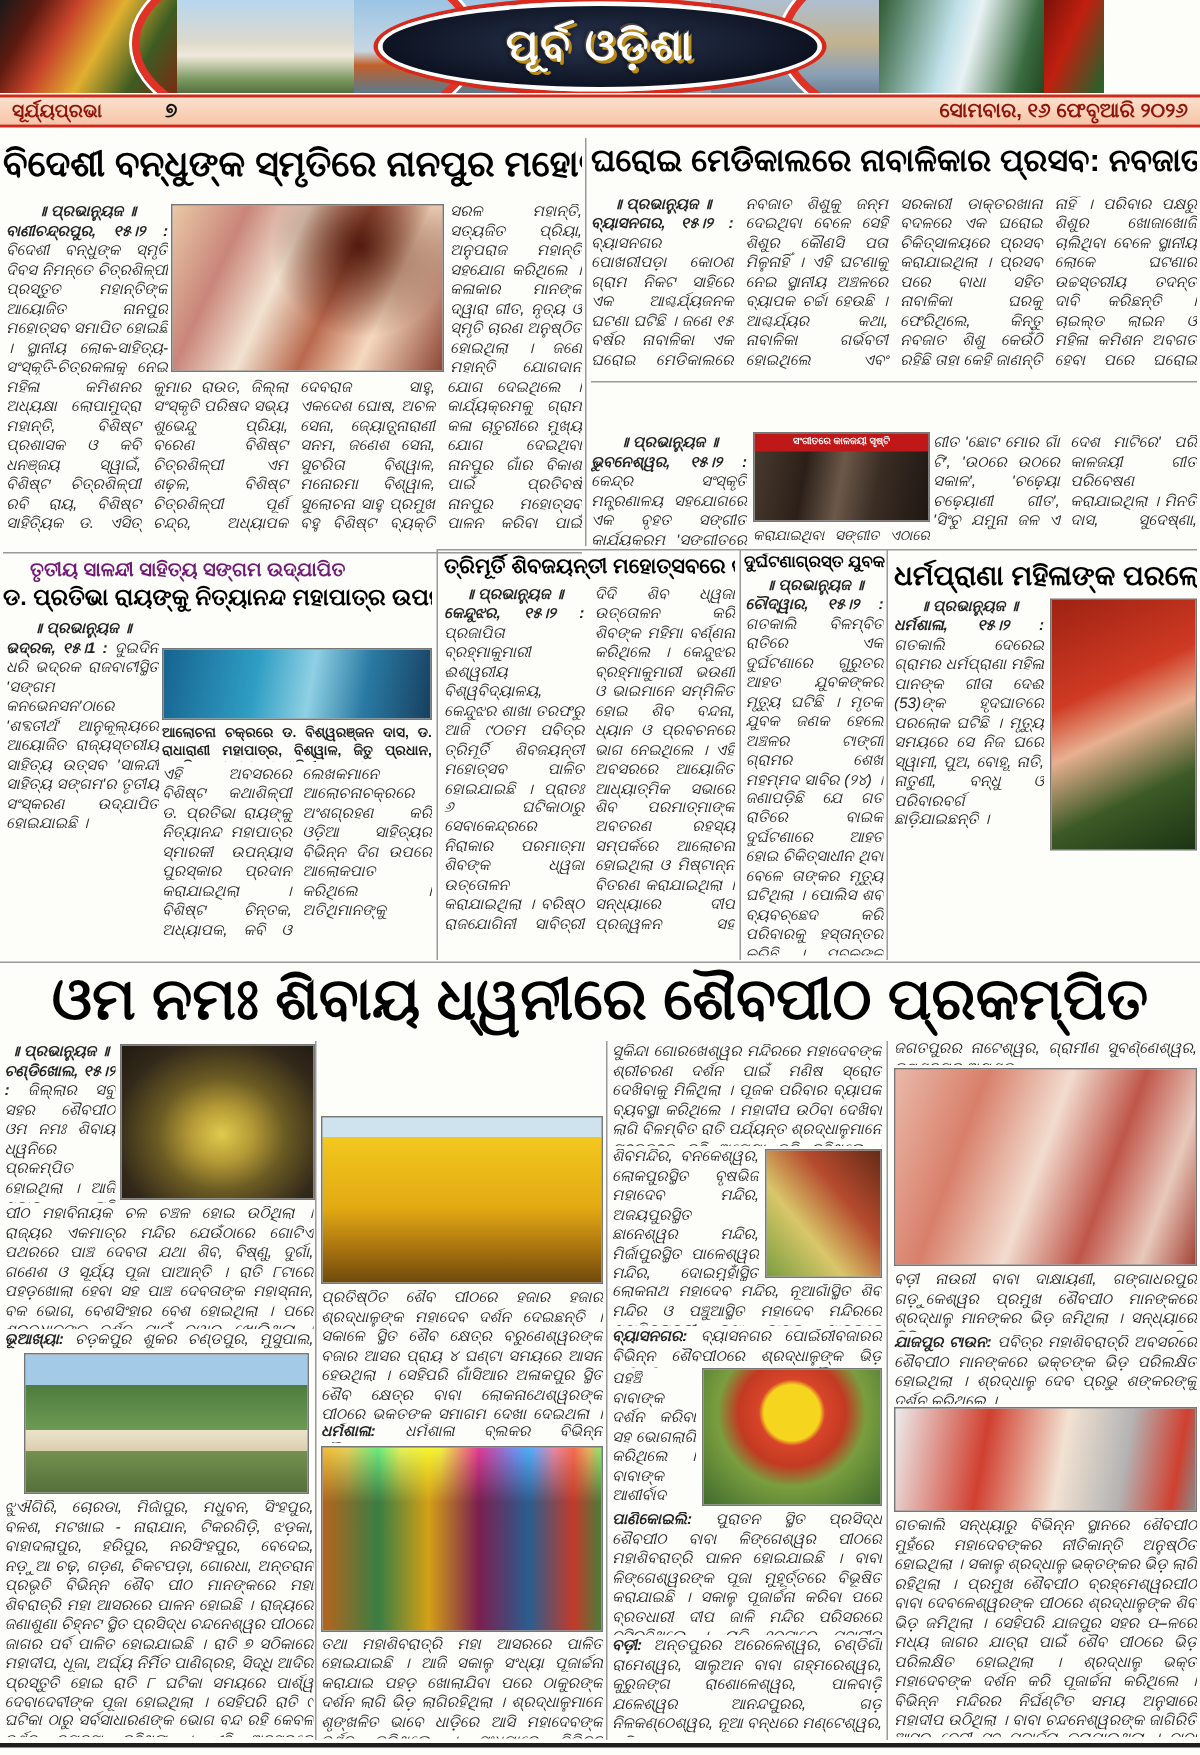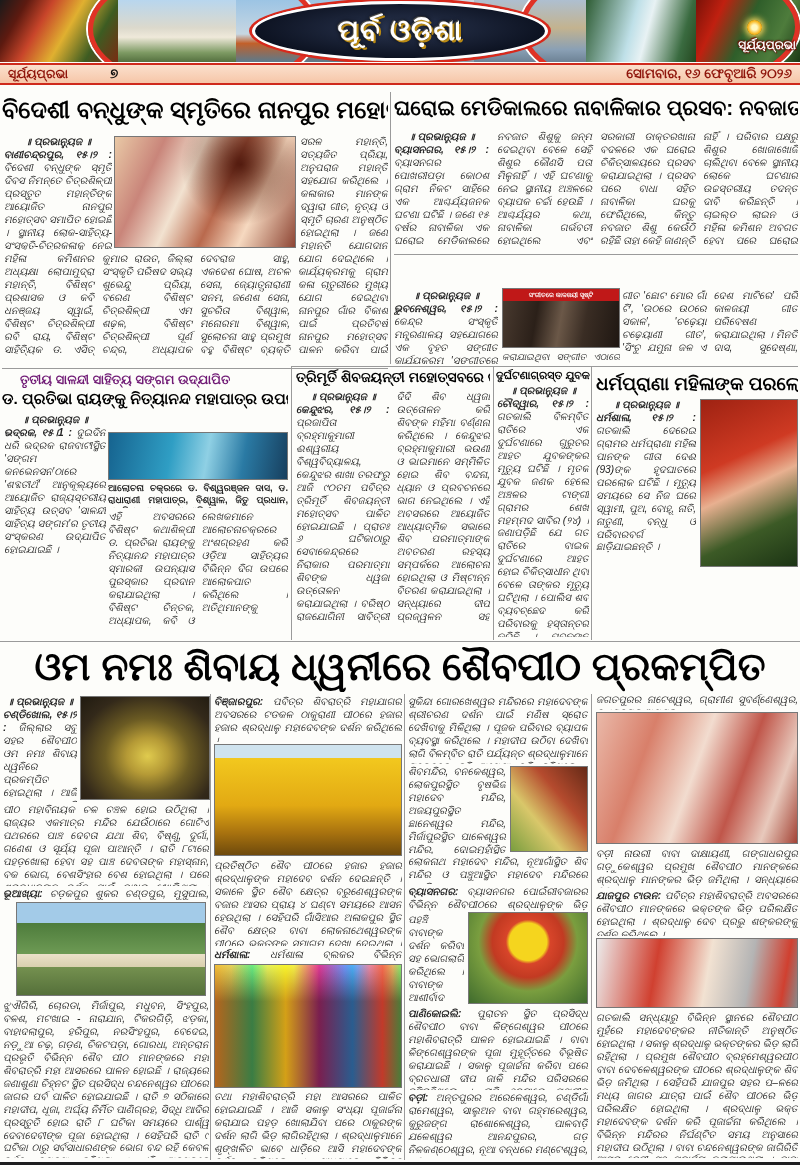--- a/index.html
+++ b/index.html
@@ -52,21 +52,21 @@
   .ph11 { background:linear-gradient(110deg,#eab9a9 0%,#d87f6a 25%,#f2dccf 48%,#c0564a 68%,#e8c9bc 85%,#a34335 100%); }
   .ph12 { background:linear-gradient(100deg,#ececec 0%,#d04030 30%,#f2e2d2 55%,#b4b4b4 75%,#d04030 92%,#8a8a8a 100%); }
   .banner { position:absolute; left:0; top:0; right:0; height:12px; background:#c01818; color:#fff;
             font-size:6.5px; font-weight:bold; text-align:center; line-height:12px; overflow:hidden; white-space:nowrap; }
 </style>
 </head>
 <body>
 
 <div class="page">
 
-  <div class="abs masthead" style="left:0;top:0;width:800px;height:62px">
+  <div class="abs masthead" style="left:0;top:0;width:736px;height:62px">
     <div class="tile" style="left:0;width:118px;background:linear-gradient(120deg,#1a1a1a 0%,#5d1a10 18%,#c8452a 35%,#e0b030 55%,#3d5c22 78%,#7a2c12 100%)"></div>
     <div class="tile" style="left:118px;width:118px;background:linear-gradient(#b8d6ee 0%,#dcd9cc 45%,#efe9da 60%,#7d9a63 85%,#54703f 100%)"></div>
     <div class="tile" style="left:236px;width:120px;background:linear-gradient(#9cc4e4 0%,#c7d7e2 55%,#c2602a 70%,#5b7a8c 100%)"></div>
     <div class="tile" style="left:356px;width:118px;background:linear-gradient(#cdd8e2 0%,#b9c8d4 50%,#8d9aa6 100%)"></div>
     <div class="tile" style="left:474px;width:112px;background:linear-gradient(#aebfd0 0%,#c3b38f 45%,#8aa0b5 80%,#6d8295 100%)"></div>
     <div class="tile" style="left:586px;width:110px;background:linear-gradient(105deg,#2e5c33 0%,#bfe0e8 42%,#e8f2f4 55%,#3a6b40 85%,#24471f 100%)"></div>
     <div class="tile" style="left:696px;width:104px;background:linear-gradient(115deg,#7a1208 0%,#c02010 22%,#2f5e2a 48%,#4e7c3c 75%,#1c3a16 100%)"></div>
     <div class="arc" style="left:88px;top:-34px;width:230px;height:126px"></div>
     <div class="arc" style="left:520px;top:-42px;width:280px;height:138px"></div>
     <div class="abs m-oval" style="left:252px;top:1px;width:296px;height:60px">
@@ -144,21 +144,21 @@
     <span class="dl">ଚୌଦ୍ୱାର, ୧୫।୨ :</span>
     <span>ଗତକାଲି ବିଳମ୍ବିତ ରାତିରେ ଏକ ଦୁର୍ଘଟଣାରେ ଗୁରୁତର ଆହତ ଯୁବକଙ୍କର ମୃତ୍ୟୁ ଘଟିଛି । ମୃତକ ଯୁବକ ଜଣକ ହେଲେ ଅଞ୍ଚଳର ଟାଙ୍ଗୀ ଗ୍ରାମର ଶେଖ ମହମ୍ମଦ ସାବିର (୨୪) । ଜଣାପଡ଼ିଛି ଯେ ଗତ ରାତିରେ ବାଇକ ଦୁର୍ଘଟଣାରେ ଆହତ ହୋଇ ଚିକିତ୍ସାଧୀନ ଥିବା ବେଳେ ତାଙ୍କର ମୃତ୍ୟୁ ଘଟିଥିଲା । ପୋଲିସ ଶବ ବ୍ୟବଚ୍ଛେଦ କରି ପରିବାରକୁ ହସ୍ତାନ୍ତର କରିଛି । ଯୁବକଙ୍କ ଅକାଳ ବିୟୋଗରେ ଗ୍ରାମରେ ଶୋକର ଛାୟା ଖେଳିଯାଇଛି ।</span>
   </div>
 
   <div class="vr" style="left:591px;top:366px;height:274px"></div>
 
   <div class="abs headline" style="left:596px;top:373px;width:202px;height:23px;font-size:18.5px">ଧର୍ମପ୍ରାଣା ମହିଳାଙ୍କ ପରଲୋକ</div>
   <div class="abs bt" style="left:596px;top:399px;width:100px;height:168px">
     <span class="byline">॥ ପ୍ରଭାନ୍ୟୁଜ ॥</span>
     <span class="dl">ଧର୍ମଶାଳା, ୧୫।୨ :</span>
-    <span>ଗତକାଲି ଦେରେଇ ଗ୍ରାମର ଧର୍ମପ୍ରାଣା ମହିଳା ପାନଙ୍କ ଗୀତା ଦେଈ (93)ଙ୍କ ହୃଦଘାତରେ ପରଲୋକ ଘଟିଛି । ମୃତ୍ୟୁ ସମୟରେ ସେ ନିଜ ଘରେ ସ୍ୱାମୀ, ପୁଅ, ବୋହୂ, ନାତି, ନାତୁଣୀ, ବନ୍ଧୁ ଓ ପରିବାରବର୍ଗ ଛାଡ଼ିଯାଇଛନ୍ତି ।</span>
+    <span>ଗତକାଲି ଦେରେଇ ଗ୍ରାମର ଧର୍ମପ୍ରାଣା ମହିଳା ପାନଙ୍କ ଗୀତା ଦେଈ (53)ଙ୍କ ହୃଦଘାତରେ ପରଲୋକ ଘଟିଛି । ମୃତ୍ୟୁ ସମୟରେ ସେ ନିଜ ଘରେ ସ୍ୱାମୀ, ପୁଅ, ବୋହୂ, ନାତି, ନାତୁଣୀ, ବନ୍ଧୁ ଓ ପରିବାରବର୍ଗ ଛାଡ଼ିଯାଇଛନ୍ତି ।</span>
   </div>
   <div class="photo ph4" style="left:700px;top:399px;width:98px;height:168px"></div>
 
   <div class="hr1" style="left:0;top:641px;width:800px"></div>
 
   <div class="abs headline" style="left:8px;top:645px;width:784px;height:47px;font-size:39px">ଓମ ନମଃ ଶିବାୟ ଧ୍ୱନୀରେ ଶୈବପୀଠ ପ୍ରକମ୍ପିତ</div>
 
   <div class="abs bt" style="left:3px;top:696px;width:74px;height:106px">
     <span class="byline">॥ ପ୍ରଭାନ୍ୟୁଜ ॥</span>
     <span class="dl">ଚଣ୍ଡିଖୋଲ, ୧୫।୨ :</span>
@@ -168,24 +168,20 @@
   <div class="abs bt" style="left:3px;top:804px;width:206px;height:82px">ପୀଠ ମହାବିନାୟକ ଚଳ ଚଞ୍ଚଳ ହୋଇ ଉଠିଥିଲା । ରାଜ୍ୟର ଏକମାତ୍ର ମନ୍ଦିର ଯେଉଁଠାରେ ଗୋଟିଏ ପଥରରେ ପାଞ୍ଚ ଦେବତା ଯଥା ଶିବ, ବିଷ୍ଣୁ, ଦୁର୍ଗା, ଗଣେଶ ଓ ସୂର୍ଯ୍ୟ ପୂଜା ପାଆନ୍ତି । ରାତି ୮ଟାରେ ପହଡ଼ଖୋଲା ହେବା ସହ ପାଞ୍ଚ ଦେବତାଙ୍କ ମହାସ୍ନାନ, ବକ ଭୋଗ, ବେଶସିଂହାର ବେଶ ହୋଇଥିଲା । ପରେ ଶ୍ରଦ୍ଧାଳୁଙ୍କ ଦର୍ଶନ ପାଇଁ ଦ୍ୱାର ଖୋଲିଥିଲା । ଏଠାରେ ଗତ ୧ ତାରିଖ ଠାରୁ ୧୬ ତାରିଖ ପର୍ଯ୍ୟନ୍ତ ପାଞ୍ଚ ଦିନ ବ୍ୟାପୀ ବିଶ୍ୱ ଶାନ୍ତି ବିଷ୍ଣୁ ମହାଯଜ୍ଞ ଆସର ହୋଇଛି । ମହାବିନାୟକ ପୀଠରେ ଲକ୍ଷାଧିକ ଭକ୍ତଙ୍କ ସମାଗମ ହୋଇଛି । ଆଗତ ଜନ ସମାଗମକୁ ଲକ୍ଷ କରି ବହୁଦଳୀୟ ପୁଲିସ ପକ୍ଷରୁ ବ୍ୟାପକ ସୁରକ୍ଷା ବ୍ୟବସ୍ଥା ଗ୍ରହଣ କରାଯାଇଥିଲା । ରାତି ୧୧ଟା ସମୟରେ ମହାଦୀପ ଉଠିଥିଲା ।</div>
   <div class="abs bt" style="left:3px;top:888px;width:206px;height:13px">
     <span class="lead">ଭୂଆଖ୍ୟା:</span>
     <span>ଚଡ଼କପୁର ଶୁକର ଚଣ୍ଡପୁର, ମୁସୁପାଲ, ବାରବାଟୀ,</span>
   </div>
   <div class="photo ph7" style="left:16px;top:902px;width:190px;height:94px"></div>
   <div class="abs bt" style="left:3px;top:1000px;width:206px;height:158px">ଝୁଐଗିରି, ଚୋରଡା, ମିର୍ଜାପୁର, ମଧୁବନ, ସିଂହପୁର, ବଳଶ, ମଟଖାଇ - ନାରାଯାନ, ଟିକରଗିଡ଼ି, ଝଡ଼କା, ବାହାଦଲାପୁର, ହରିପୁର, ନରସିଂହପୁର, ବେଦେଇ, ନଡ଼ୁଆ ଚଢ଼, ଗଡ଼ଣ, ଚିକଟପଡ଼ା, ଗୋରଧା, ଅନ୍ତରାନ ପ୍ରଭୃତି ବିଭିନ୍ନ ଶୈବ ପୀଠ ମାନଙ୍କରେ ମହା ଶିବରାତ୍ରି ମହା ଆସରରେ ପାଳନ ହୋଇଛି । ରାଜ୍ୟରେ ଜଣାଶୁଣା ଚିହ୍ନଟ ସ୍ଥିତ ପ୍ରସିଦ୍ଧ ଚନ୍ଦନେଶ୍ୱର ପୀଠରେ ଜାଗର ପର୍ବ ପାଳିତ ହୋଇଯାଇଛି । ରାତି ୭ ସଠିକାରେ ମହାଦୀପ, ଧୂଜା, ଅର୍ଘ୍ୟ ନିର୍ମିତ ପାଣିଗ୍ରହ, ସିଦ୍ଧି ଆଦିର ପ୍ରସ୍ତୁତି ହୋଇ ରାତି ୮ ଘଟିକା ସମୟରେ ପାର୍ଶ୍ୱ ଦେବାଦେବୀଙ୍କ ପୂଜା ହୋଇଥିଲା । ସେହିପରି ରାତି ୯ ଘଟିକା ଠାରୁ ସର୍ବସାଧାରଣଙ୍କ ଭୋଗ ବନ୍ଦ ରହି କେବଳ ଦର୍ଶନ ବ୍ୟବସ୍ଥା ରହିଥିଲା । ଏହି ଅବସରରେ ପ୍ରଭୁଙ୍କର ମହା ରୁଦ୍ରାଭିଷେକ ଆସର ହୋଇ ୪ ପ୍ରହର ଯୋଗ ହୋଇଥିଲା । ରାତି ୧୨ ଟା ସମୟରେ ଦୀପ ନୀଳ ପରିକ୍ରମାରେ ସମସ୍ତ ପୂଜକ ଶିବ ସ୍ନାନ ପାଇଁ ପାଣିଗ୍ରହ ପ୍ରସ୍ତୁତ ଓ ଧୂଜା ଉତ୍ତୋଳନ ହୋଇଥିଲା । ରାତି ୧୨.୪୫ ମିନିଟରେ ହରିହର ମିଳନ ହୋଇ ଶିବରାତ୍ରି ପାଠ ଓ ରାତି ୧.୧୫ ମିନିଟରେ ପ୍ରଭୁଙ୍କ ଧୂପ, ଦୀପ, ନୈବେଦ୍ୟ ଆରତି, ଆଳତି,</div>
 
   <div class="vr" style="left:210px;top:694px;height:466px"></div>
 
-  <div class="abs bt" style="left:214px;top:696px;width:188px;height:46px">
-    <span class="lead">ବିଞ୍ଜାରପୁର:</span>
-    <span>ପବିତ୍ର ଶିବରାତ୍ରି ମହାଯାଗର ଅବସରରେ ଟଡକଳ ଠାକୁରାଣୀ ପୀଠରେ ହଜାର ହଜାର ଶ୍ରଦ୍ଧାଳୁ ମହାଦେବଙ୍କ ଦର୍ଶନ କରିଥିଲେ ।</span>
-  </div>
   <div class="photo ph6" style="left:214px;top:744px;width:188px;height:112px"></div>
   <div class="abs bt" style="left:214px;top:860px;width:188px;height:86px">ପ୍ରତିଷ୍ଠିତ ଶୈବ ପୀଠରେ ହଜାର ହଜାର ଶ୍ରଦ୍ଧାଳୁଙ୍କ ମହାଦେବ ଦର୍ଶନ ଦେଇଛନ୍ତି । ସକାଳେ ସ୍ଥିତ ଶୈବ କ୍ଷେତ୍ର ବରୁଣେଶ୍ୱରଙ୍କ ବଜାର ଆସର ପ୍ରାୟ ୪ ଘଣ୍ଟା ସମୟରେ ଆସନ ହେଉଥିଲା । ସେହିପରି ଗାଁସିଆର ଅଳାକପୁର ସ୍ଥିତ ଶୈବ କ୍ଷେତ୍ର ବାବା ଲୋକନାଥେଶ୍ୱରଙ୍କ ପୀଠରେ ଭକ୍ତଙ୍କ ସମାଗମ ଦେଖା ଦେଇଥିଲା । ସଜ୍ଜନ ସ୍ଥିତ ଜରୀ ପୀଠ ମଧ୍ୟରେ ପଦ୍ମିନୀ ଶୈବ କ୍ଷେତ୍ର ବାବା ଖାରେଶ୍ୱର ପୀଠରେ ଭକ୍ତଙ୍କ ସୁବହ ଭିଡ଼ ଦେଖିବାକୁ ମିଳିଥିଲା । ପାତ୍ରପୁର ବଡ଼ା, ଆଖି ସମେତ ବିଞ୍ଜାରପୁର ବ୍ଲକ ସଂଳଗ୍ନ ହଜାର ହଜାର ଭକ୍ତଙ୍କ ଶିବ ବେଶ ଦେଖିଥିବା ବେଳେ ବାବା ସମସ୍ତ ଭକ୍ତଙ୍କୁ ଏହି ମହାଶିବ ଯାତ୍ରା ଓ ଜାଗର ଅବସରରେ ଦର୍ଶନ ଦେଇଥିଲେ ।</div>
   <div class="abs bt" style="left:214px;top:949px;width:188px;height:13px">
     <span class="lead">ଧର୍ମଶାଳା:</span>
     <span>ଧର୍ମଶାଳା ବ୍ଲକର ବିଭିନ୍ନ ଶୈବପୀଠରେ ଜାଗରଯାତ୍ରା</span>
   </div>
   <div class="photo ph9" style="left:214px;top:964px;width:188px;height:124px"></div>
   <div class="abs bt" style="left:214px;top:1091px;width:188px;height:68px">ତଥା ମହାଶିବରାତ୍ରି ମହା ଆସରରେ ପାଳିତ ହୋଇଯାଇଛି । ଆଜି ସକାଳୁ ସଂଧ୍ୟା ପୂଜାର୍ଚ୍ଚନା କରାଯାଇ ପହଡ଼ ଖୋଲାଯିବା ପରେ ଠାକୁରଙ୍କ ଦର୍ଶନ ଲାଗି ଭିଡ଼ ଲାଗିରହିଥିଲା । ଶ୍ରଦ୍ଧାଳୁମାନେ ଶୃଙ୍ଖଳିତ ଭାବେ ଧାଡ଼ିରେ ଆସି ମହାଦେବଙ୍କ ଦର୍ଶନ କରିଥିଲେ । ସଂଧ୍ୟାରେ ବିଭିନ୍ନ ଶୈବପୀଠରେ ଶହ ଶହ ସଂଖ୍ୟାରେ ଶ୍ରଦ୍ଧାଳୁମାନେ ମନ୍ଦିର ପରିସରରେ ଦୀପ ଜାଳି ପୂଜାର୍ଚ୍ଚନା କରୁଥିବା ଦେଖିବାକୁ ମିଳିଥିଲା ।</div>
 
   <div class="vr" style="left:404px;top:694px;height:466px"></div>

